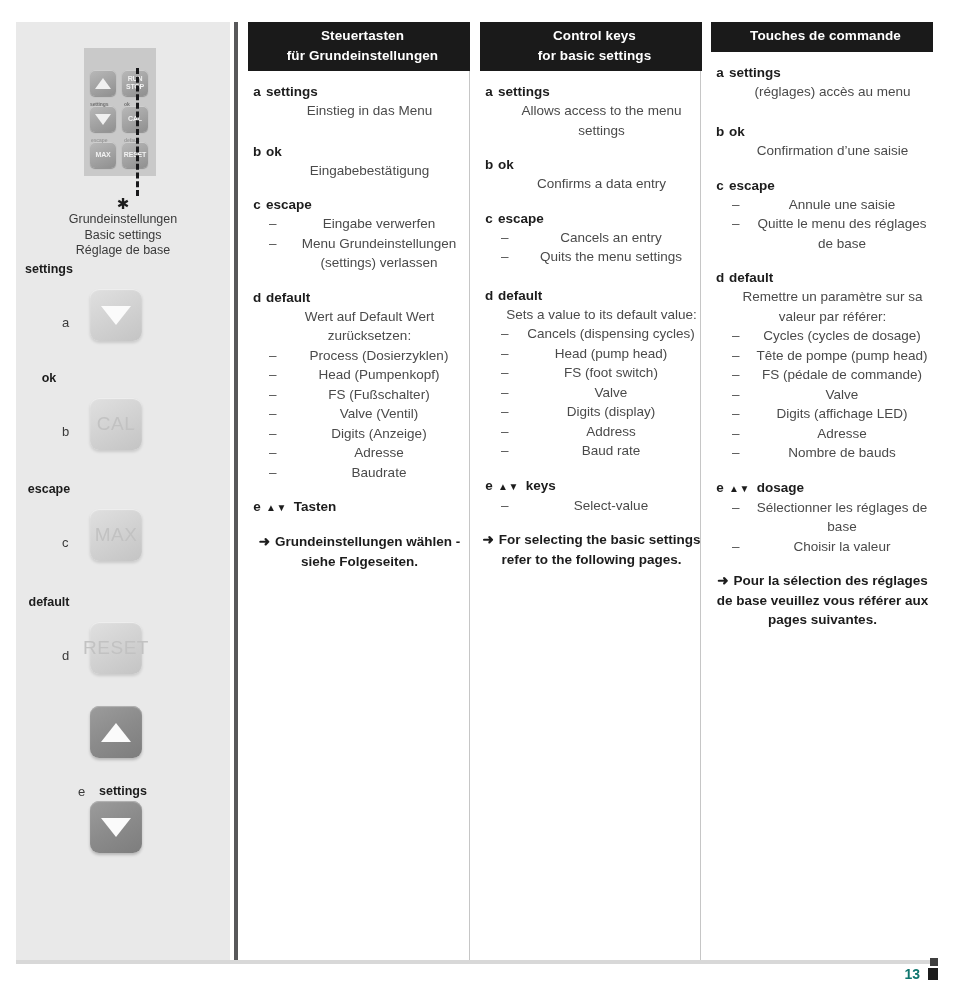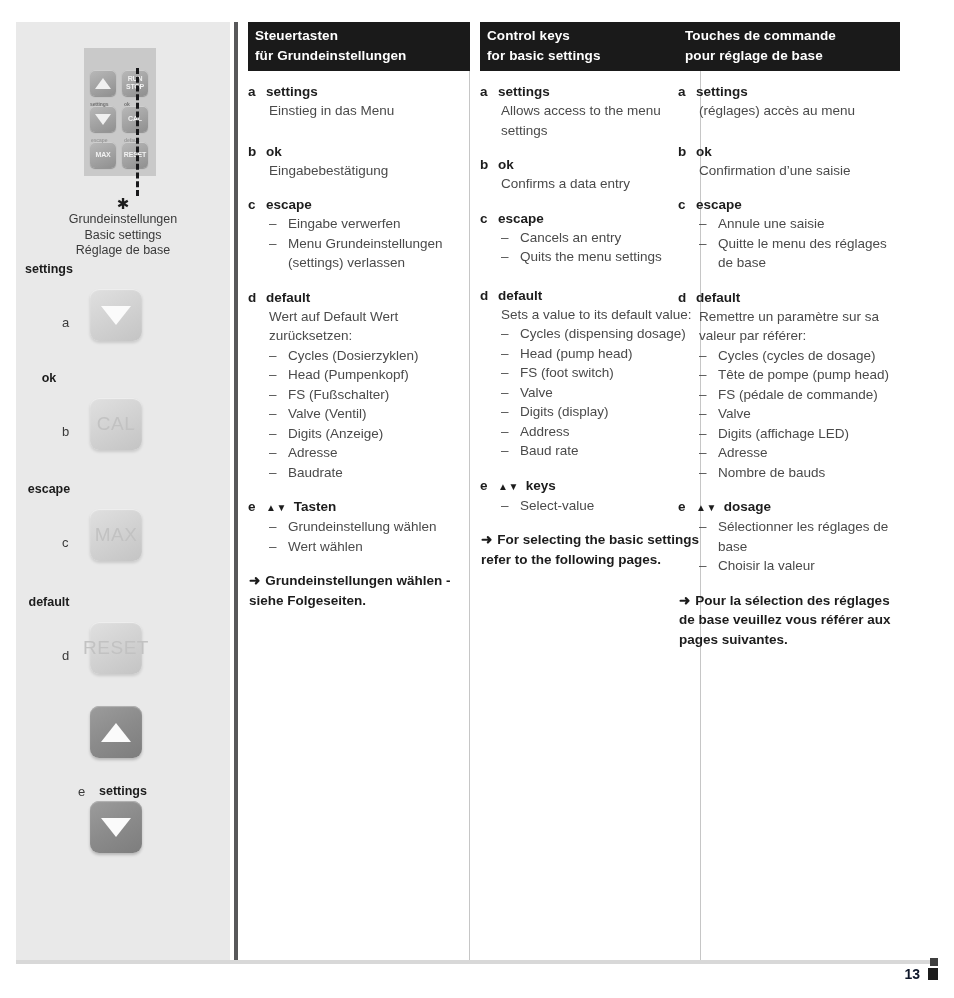--- a/index.html
+++ b/index.html
@@ -186,24 +186,25 @@
     font-size: 12.5px;
     font-weight: bold;
     color: #1c1c1c;
   }
 
   
   .col {
     position: absolute;
     top: 22px;
     width: 222px;
+    text-align: center;
   }
   .col-de { left: 248px; }
   .col-en { left: 480px; }
-  .col-fr { left: 678px; }
+  .col-fr { left: 711px; }
 
   .col-div {
     position: absolute;
     top: 22px;
     width: 1px; height: 940px;
     background: #c6c6c6;
   }
   .col-div.d1 { left: 469px; }
   .col-div.d2 { left: 700px; }
 
@@ -289,21 +290,21 @@
     font-size: 9px;
     color: #6d6d6d;
     letter-spacing: .1px;
   }
   .footer-text i { font-style: italic; }
   .page-num {
     position: absolute;
     right: 34px; top: 966px;
     font-size: 14px;
     font-weight: bold;
-    color: #0f172a;
+    color: #0f766e;
   }
   .page-sq {
     position: absolute;
     right: 16px; top: 968px;
     width: 10px; height: 12px;
     background: #1c1c1c;
   }
 </style>
 </head>
 <body>
@@ -431,40 +432,36 @@
         </ul>
       </div>
 
       <div class="entry">
         <div class="entry-head">
           <span class="entry-letter">d</span>
           <span>default</span>
         </div>
         <div class="entry-desc">Wert auf Default Wert zurücksetzen:</div>
         <ul class="entry-list">
-          <li>Cycles (Dosierzyklen)</li>
+          <li>Process (Dosierzyklen)</li>
           <li>Head (Pumpenkopf)</li>
           <li>FS (Fußschalter)</li>
           <li>Valve (Ventil)</li>
           <li>Digits (Anzeige)</li>
           <li>Adresse</li>
           <li>Baudrate</li>
         </ul>
       </div>
 
       <div class="entry">
         <div class="entry-head">
           <span class="entry-letter">e</span>
           <span class="entry-arrows">▲▼</span>
           <span>Tasten</span>
         </div>
-        <ul class="entry-list">
-          <li>Grundeinstellung wählen</li>
-          <li>Wert wählen</li>
-        </ul>
       </div>
 
       <div class="note" style="">
         <span class="arrow">➜</span><span>Grundeinstellungen wählen - siehe Folgeseiten.</span>
       </div>
     </div>
   </div>
 
   <div class="col col-en">
     <div class="col-head">
@@ -500,21 +497,21 @@
         </ul>
       </div>
 
       <div class="entry" style="margin-top:19px">
         <div class="entry-head">
           <span class="entry-letter">d</span>
           <span>default</span>
         </div>
         <div class="entry-desc">Sets a value to its default value:</div>
         <ul class="entry-list">
-          <li>Cycles (dispensing dosage)</li>
+          <li>Cancels (dispensing cycles)</li>
           <li>Head (pump head)</li>
           <li>FS (foot switch)</li>
           <li>Valve</li>
           <li>Digits (display)</li>
           <li>Address</li>
           <li>Baud rate</li>
         </ul>
       </div>
 
       <div class="entry">
@@ -530,21 +527,20 @@
 
       <div class="note" style="">
         <span class="arrow">➜</span><span>For selecting the basic settings refer to the following pages.</span>
       </div>
     </div>
   </div>
 
   <div class="col col-fr">
     <div class="col-head">
       <div>Touches de commande</div>
-      <div>pour réglage de base</div>
     </div>
     <div class="col-body">
 
       <div class="entry">
         <div class="entry-head">
           <span class="entry-letter">a</span>
           <span>settings</span>
         </div>
         <div class="entry-desc">(réglages) accès au menu</div>
       </div>

